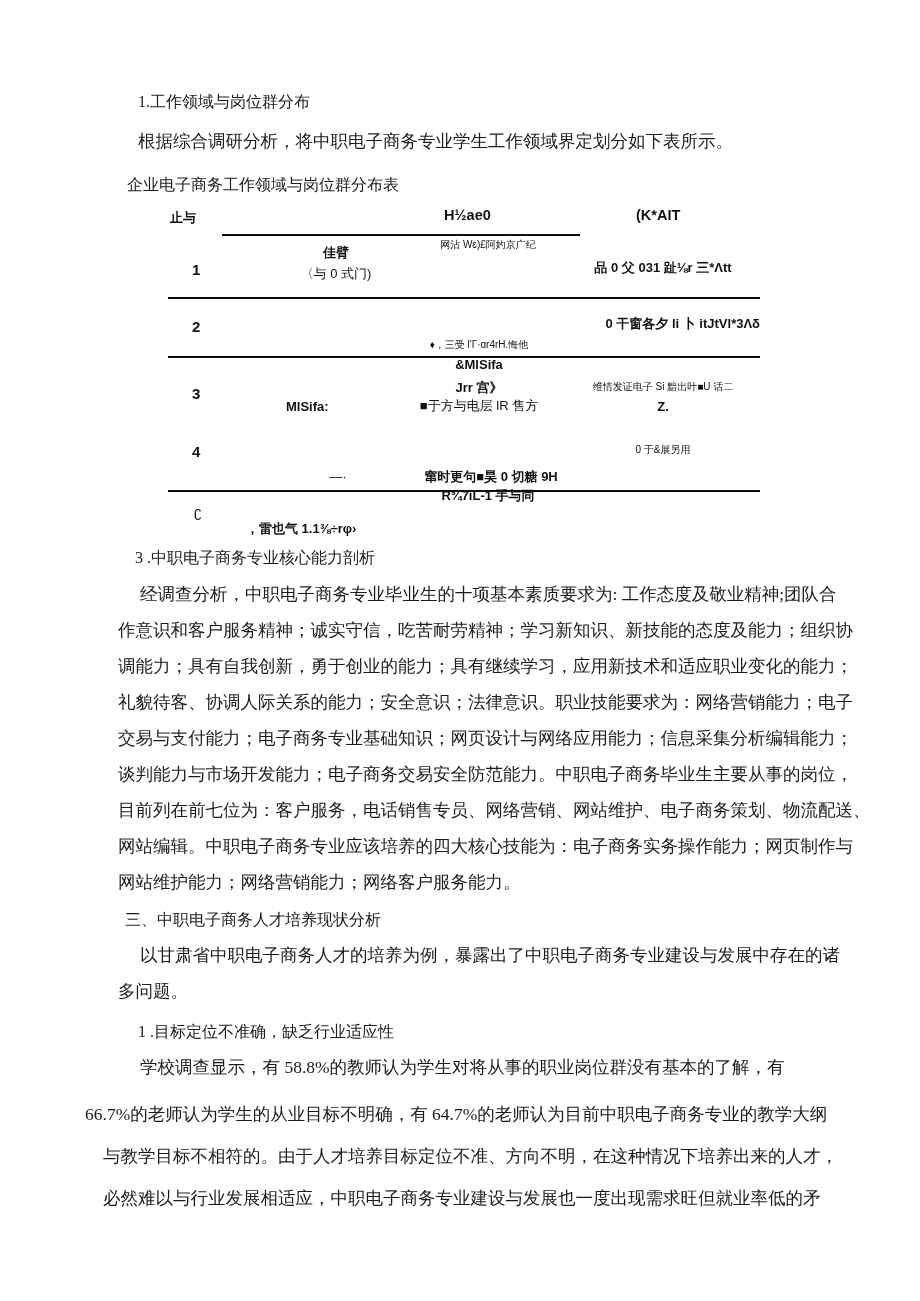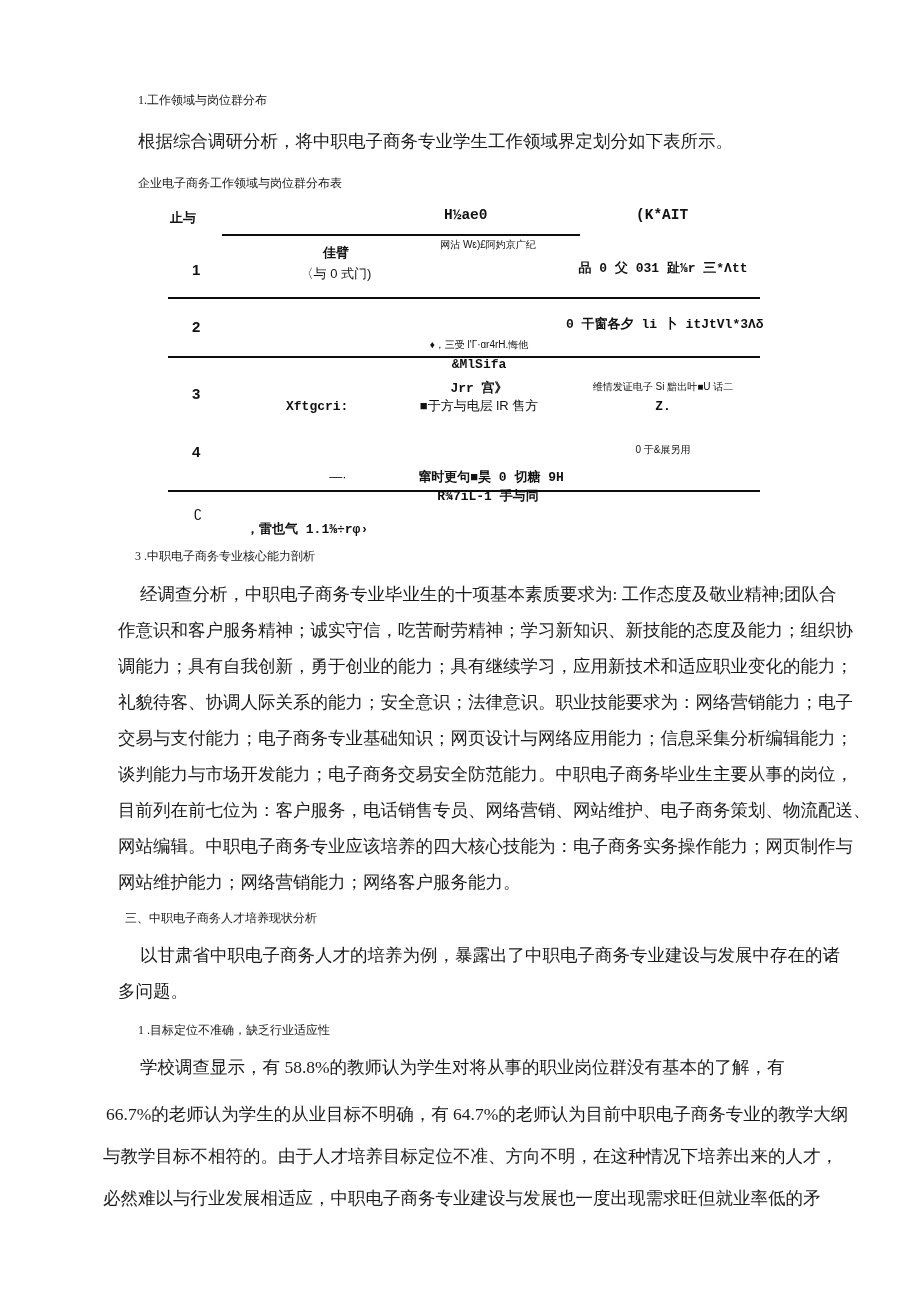--- a/index.html
+++ b/index.html
@@ -29,21 +29,21 @@
   .para {
     font-size: 17.5px;
     line-height: 1.0;
     color: #1b1b1b;
     white-space: pre;
     position: absolute;
     font-family: "Liberation Serif", "DejaVu Serif", serif;
   }
   .heading {
     position: absolute;
-    font-size: 12px;
+    font-size: 16px;
     color: #1b1b1b;
     white-space: pre;
     font-family: "Liberation Serif", "DejaVu Serif", serif;
   }
 
   
   .tbl {
     position: absolute;
     left: 168px;
     top: 205px;
@@ -54,21 +54,21 @@
     position: absolute;
     background: #0d0d0d;
     height: 1.6px;
   }
   .cell {
     position: absolute;
     white-space: pre;
     font-family: "Liberation Sans", "DejaVu Sans", sans-serif;
     color: #111;
   }
-  .cell.b { font-weight: bold; font-family: Liberation Mono, monospace; }
+  .cell.b { font-weight: bold; }
   .cell.sm { font-size: 10px; }
   .cell.md { font-size: 13px; }
   .cell.lg { font-size: 14.5px; }
   .cell.ctr { text-align: center; }
 
   .rownum {
     position: absolute;
     font-family: "Liberation Sans", "DejaVu Sans", sans-serif;
     font-weight: bold;
     font-size: 15px;
@@ -78,48 +78,48 @@
 </head>
 <body>
 
 <div class="page">
   <div class="content">
 
     <div class="heading" style="left:138px; top:92px;">1.工作领域与岗位群分布</div>
 
     <div class="para" style="left:138px; top:133px;">根据综合调研分析，将中职电子商务专业学生工作领域界定划分如下表所示。</div>
 
-    <div class="heading" style="left:138px; top:175px;">企业电子商务工作领域与岗位群分布表</div>
+    <div class="heading" style="left:127px; top:175px;">企业电子商务工作领域与岗位群分布表</div>
 
     <div class="tbl">
 
       <div class="cell md b" style="left:2px; top:4px;">止与</div>
       <div class="cell lg b" style="left:276px; top:2px;">H½ae0</div>
       <div class="cell lg b" style="left:468px; top:2px;text-align:right;">(K*AIT</div>
 
       <div class="rule" style="left:54px; top:29px; width:358px;"></div>
 
       <div class="rownum" style="left:24px; top:56px;">1</div>
       <div class="cell md b ctr" style="left:118px; top:39px; width:100px;">佳臂</div>
       <div class="cell md ctr" style="left:108px; top:60px; width:120px;">〈与 0 式门)</div>
       <div class="cell sm ctr" style="left:230px; top:33px; width:180px;">网沾 Wɛ)£阿妁京广纪</div>
       <div class="cell md b ctr" style="left:398px; top:54px; width:194px;">品 0 父 031 趾⅛r 三*Λtt</div>
 
       <div class="rule" style="left:0px; top:92px; width:592px;"></div>
 
       <div class="rownum" style="left:24px; top:113px;">2</div>
-      <div class="cell md b ctr" style="left:398px; top:110px; width:194px;">0 干窗各夕 li 卜 itJtVl*3Λδ</div>
+      <div class="cell md b ctr" style="left:398px; top:110px; width:194px;text-align:right;">0 干窗各夕 li 卜 itJtVl*3Λδ</div>
       <div class="cell sm ctr" style="left:206px; top:133px; width:210px;">♦，三受 l'Γ·ɑr4rH.悔他</div>
 
       <div class="rule" style="left:0px; top:151px; width:592px;"></div>
 
       <div class="rownum" style="left:24px; top:180px;">3</div>
       <div class="cell md b ctr" style="left:236px; top:152px; width:150px;">&amp;MlSifa</div>
       <div class="cell md b ctr" style="left:236px; top:174px; width:150px;">Jrr 宫》</div>
-      <div class="cell md b" style="left:118px; top:194px;">Xftgcri:</div>
+      <div class="cell md b" style="left:118px; top:194px;">MlSifa:</div>
       <div class="cell md ctr" style="left:216px; top:192px; width:190px;">■于方与电层 lR 售方</div>
       <div class="cell sm ctr" style="left:398px; top:175px; width:194px;">维情发证电子 Si 黯出叶■U 话二</div>
       <div class="cell md b ctr" style="left:398px; top:194px; width:194px;">Z.</div>
 
       <div class="rownum" style="left:24px; top:238px;">4</div>
       <div class="cell sm ctr" style="left:398px; top:238px; width:194px;">0 于&amp;展另用</div>
       <div class="cell md ctr" style="left:140px; top:264px; width:60px;">—·</div>
       <div class="cell md b ctr" style="left:228px; top:263px; width:190px;">窜时更句■昊 0 切糖 9H</div>
 
       <div class="rule" style="left:0px; top:285px; width:592px;"></div>
@@ -142,18 +142,18 @@
     <div class="para" style="left:118px; top:874px;">网站维护能力；网络营销能力；网络客户服务能力。</div>
 
     <div class="heading" style="left:125px; top:910px;">三、中职电子商务人才培养现状分析</div>
 
     <div class="para" style="left:140px; top:947px;">以甘肃省中职电子商务人才的培养为例，暴露出了中职电子商务专业建设与发展中存在的诸</div>
     <div class="para" style="left:118px; top:983px;">多问题。</div>
 
     <div class="heading" style="left:138px; top:1022px;">1 .目标定位不准确，缺乏行业适应性</div>
 
     <div class="para" style="left:140px; top:1059px;">学校调查显示，有 58.8%的教师认为学生对将从事的职业岗位群没有基本的了解，有</div>
-    <div class="para" style="left:106px; top:1106px;">66.7%的老师认为学生的从业目标不明确，有 64.7%的老师认为目前中职电子商务专业的教学大纲</div>
+    <div class="para" style="left:85px; top:1106px;">66.7%的老师认为学生的从业目标不明确，有 64.7%的老师认为目前中职电子商务专业的教学大纲</div>
     <div class="para" style="left:103px; top:1148px;">与教学目标不相符的。由于人才培养目标定位不准、方向不明，在这种情况下培养出来的人才，</div>
     <div class="para" style="left:103px; top:1190px;">必然难以与行业发展相适应，中职电子商务专业建设与发展也一度出现需求旺但就业率低的矛</div>
 
   </div>
 </div>
 
 </body></html>

